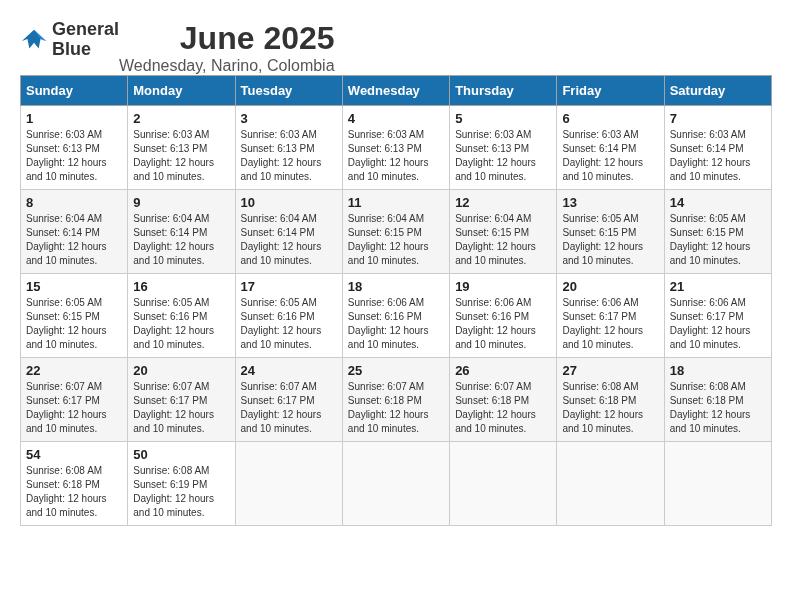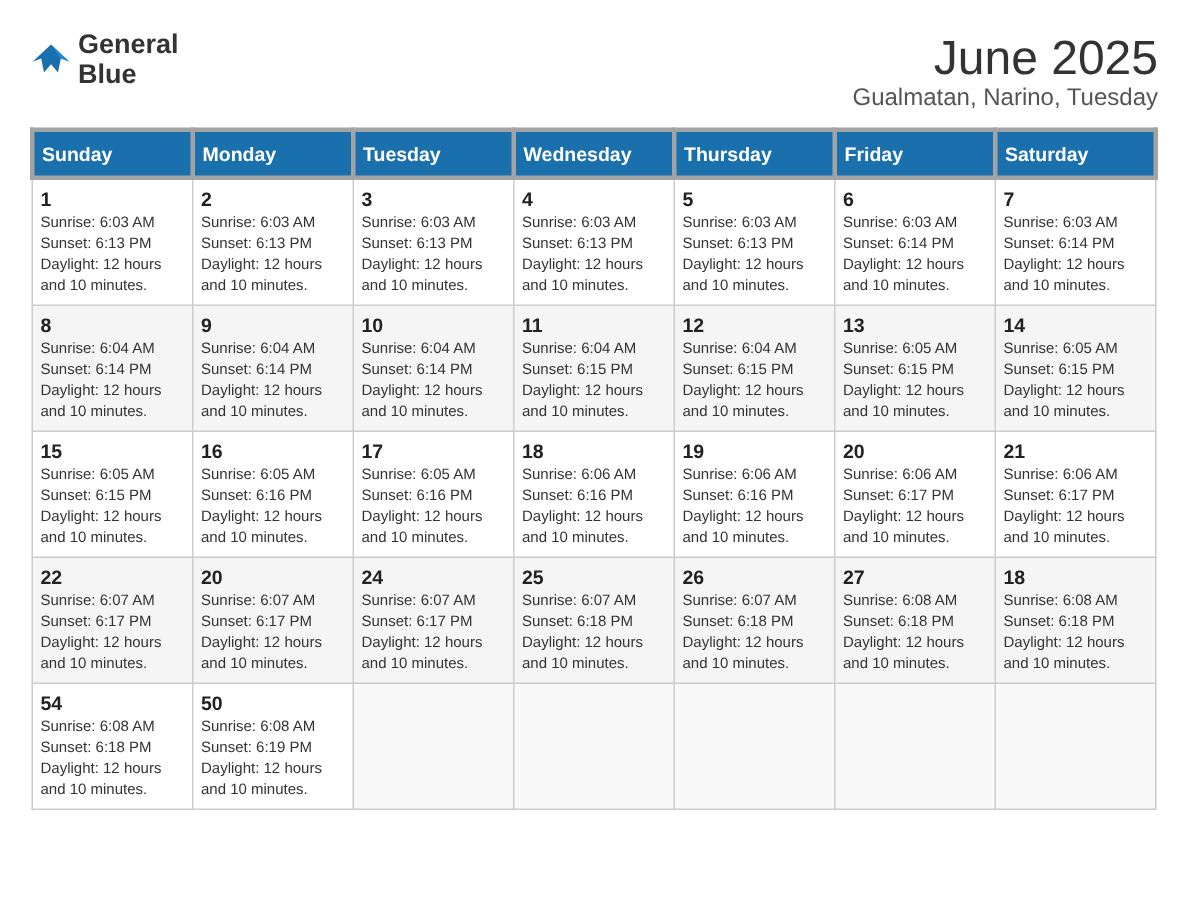--- a/index.html
+++ b/index.html
@@ -6,22 +6,20 @@
     body {
       font-family: Arial, sans-serif;
       background: #fff;
       width: 792px;
       min-height: 612px;
       padding: 20px;
     }
     .header-area {
       display: flex;
       align-items: flex-start;
-      justify-content: space-between;
-      margin-bottom: 10px;
     }
     .logo {
       display: flex;
       align-items: center;
       gap: 4px;
     }
     .logo-text {
       font-size: 18px;
       font-weight: bold;
       color: #333;
@@ -29,40 +27,40 @@
     }
     .logo-bird {
       width: 28px;
       height: 28px;
     }
     .title-area {
       text-align: right;
     }
     .month-title {
       font-size: 32px;
-      font-weight: normal;
+      font-weight: bold;
       color: #333;
     }
     .location-title {
       font-size: 16px;
       color: #555;
     }
     .calendar-table {
       width: 100%;
       border-collapse: collapse;
       font-size: 11px;
     }
     .calendar-table th {
       background-color: #1a6fad;
       color: #fff;
       padding: 7px 5px;
       text-align: left;
       font-size: 13px;
       font-weight: bold;
-      border: 3px solid #a3a3a3;
+      border: 1px solid #a3a3a3;
     }
     .calendar-table td {
       border: 1px solid #ccc;
       vertical-align: top;
       padding: 5px;
       width: calc(100% / 7);
       min-height: 80px;
       background: #fff;
     }
     .calendar-table tr:nth-child(even) td {
@@ -92,21 +90,21 @@
       <polygon points="15,4 28,16 22,14 20,24 15,18 10,24 8,14 2,16" fill="#1a6fad"></polygon>
       <polygon points="15,4 28,16 22,14" fill="#2196f3" opacity="0.7"></polygon>
     </svg>
     <div class="logo-text">
       <div>General</div>
       <div>Blue</div>
     </div>
   </div>
   <div class="title-area">
     <div class="month-title">June 2025</div>
-    <div class="location-title">Gualmatan, Narino, Tuesday</div>
+    <div class="location-title">Wednesday, Narino, Colombia</div>
   </div>
 </div>
 
 <table class="calendar-table">
   <thead>
     <tr>
       <th>Sunday</th>
       <th>Monday</th>
       <th>Tuesday</th>
       <th>Wednesday</th>

